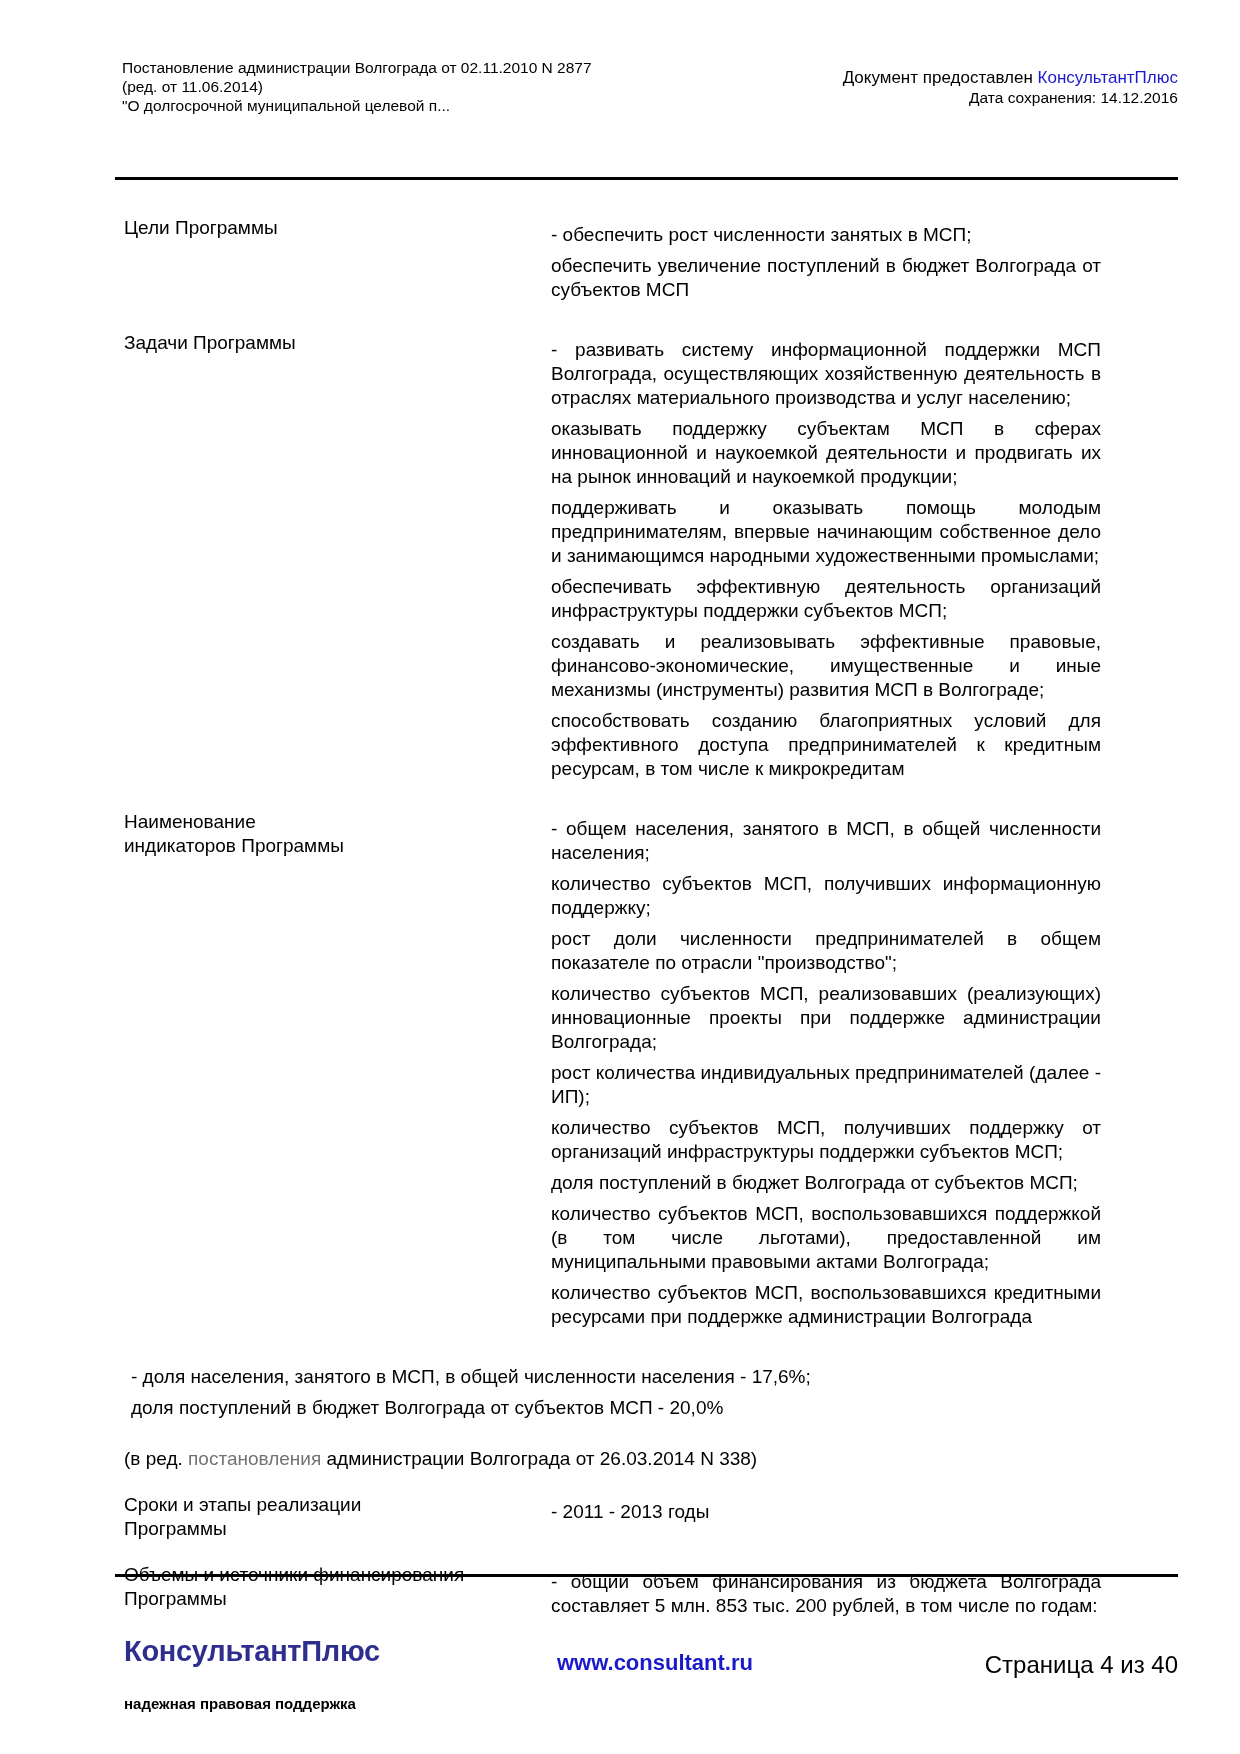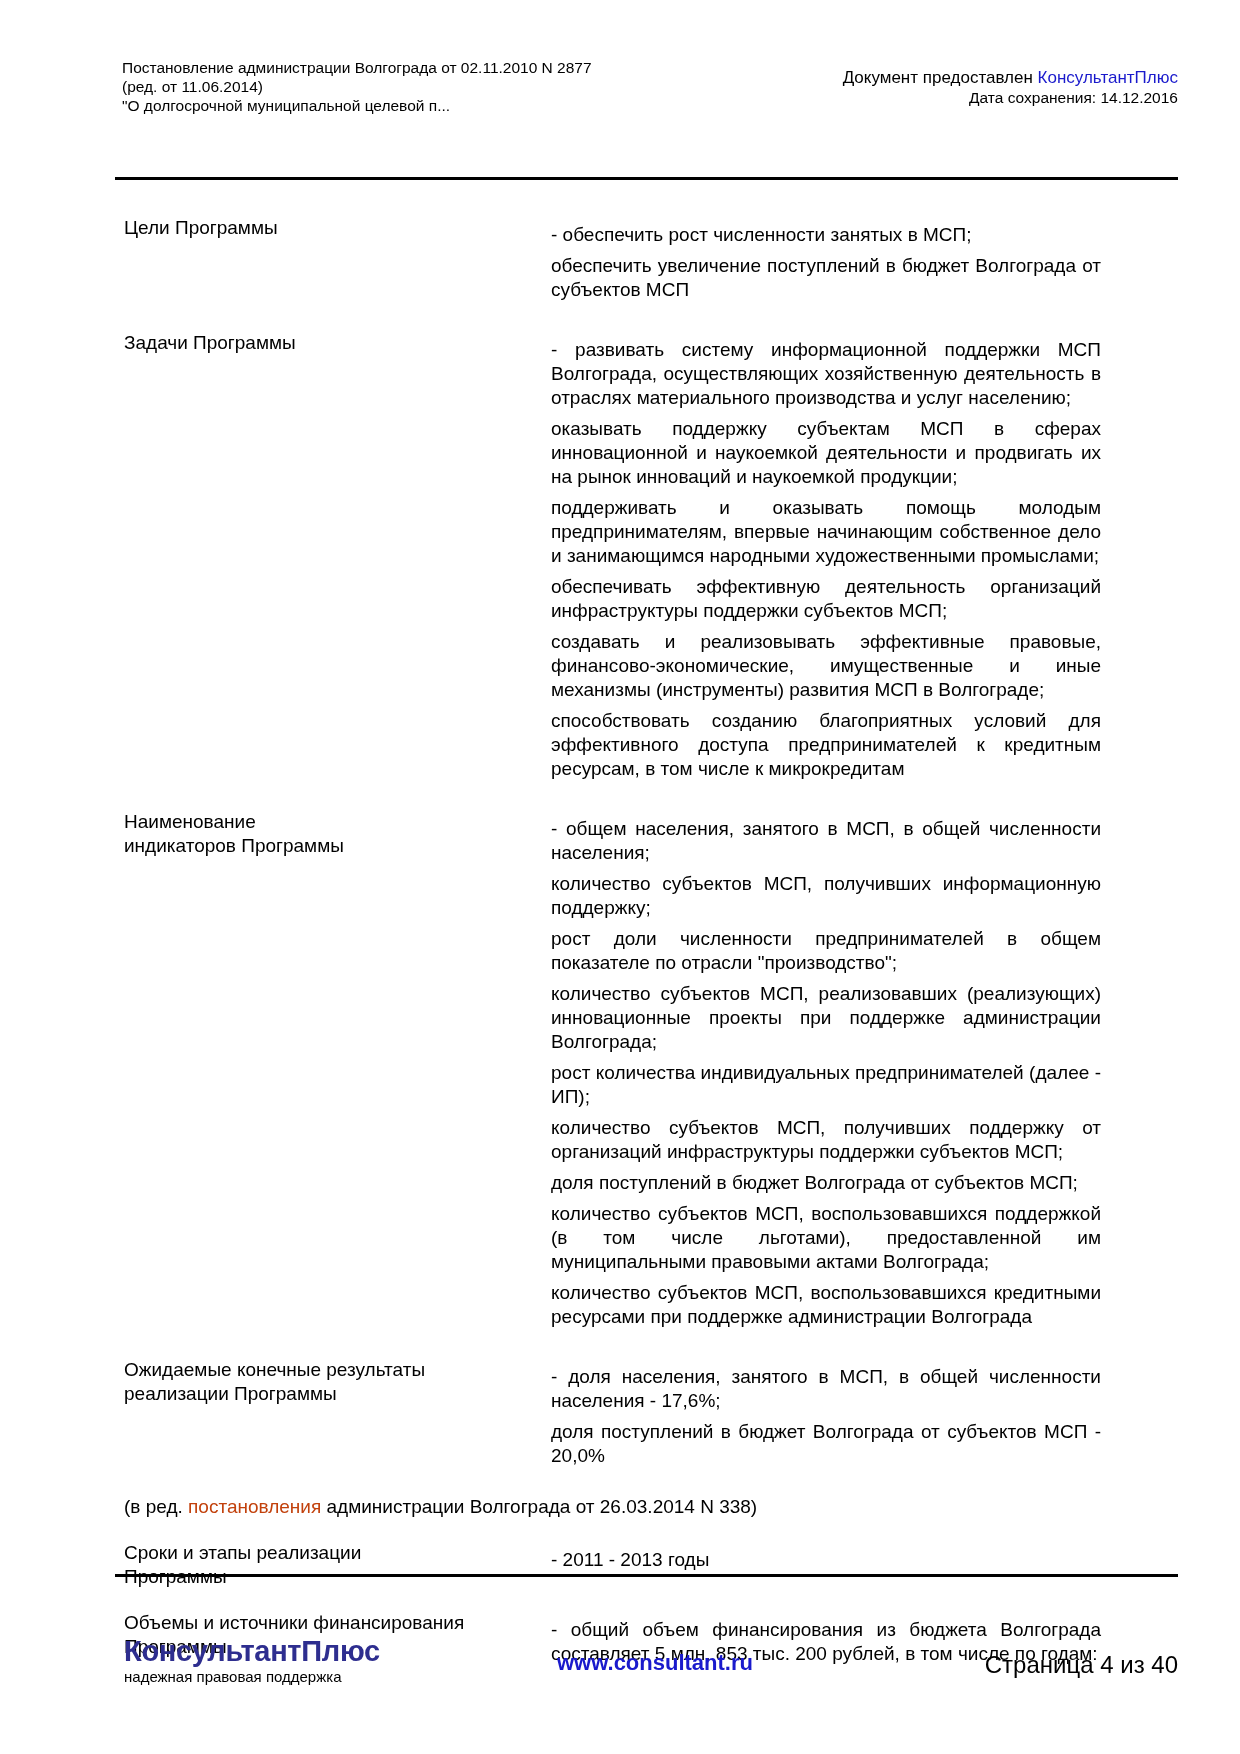--- a/index.html
+++ b/index.html
@@ -70,41 +70,42 @@
   }
   .value p {
     margin: 7px;
     text-align: justify;
     text-align-last: left;
   }
   .note {
     margin: -2px 0 22px 0;
   }
   .note a {
-    color: #c2410c;
+    color: #737373;
     text-decoration: none;
   }
 
   .footer-logo {
     position: absolute;
     left: 124px;
     top: 1634px;
   }
   .footer-logo .name {
     font-size: 29px;
     font-weight: bold;
     color: #2e2e8f;
     line-height: 34px;
     letter-spacing: -0.3px;
   }
   .footer-logo .tagline {
     font-size: 15px;
-    font-weight: normal;
+    font-weight: bold;
     color: #000000;
     line-height: 18px;
+    margin-top: 27px;
   }
   .footer-url {
     position: absolute;
     left: 557px;
     top: 1650px;
     font-size: 22px;
     font-weight: bold;
     color: #1a1acc;
     text-decoration: none;
   }
@@ -167,24 +168,20 @@
       <p>количество субъектов МСП, реализовавших (реализующих) инновационные проекты при поддержке администрации Волгограда;</p>
       <p>рост количества индивидуальных предпринимателей (далее - ИП);</p>
       <p>количество субъектов МСП, получивших поддержку от организаций инфраструктуры поддержки субъектов МСП;</p>
       <p>доля поступлений в бюджет Волгограда от субъектов МСП;</p>
       <p>количество субъектов МСП, воспользовавшихся поддержкой (в том числе льготами), предоставленной им муниципальными правовыми актами Волгограда;</p>
       <p>количество субъектов МСП, воспользовавшихся кредитными ресурсами при поддержке администрации Волгограда</p>
     </div>
   </div>
 
   <div class="row">
-    <div class="label">
-      <div>Ожидаемые конечные результаты</div>
-      <div>реализации Программы</div>
-    </div>
     <div class="value">
       <p>- доля населения, занятого в МСП, в общей численности населения - 17,6%;</p>
       <p>доля поступлений в бюджет Волгограда от субъектов МСП - 20,0%</p>
     </div>
   </div>
 
   <div class="note">
     <span>(в ред. </span><a href="#">постановления</a><span> администрации Волгограда от 26.03.2014 N 338)</span>
   </div>
 

